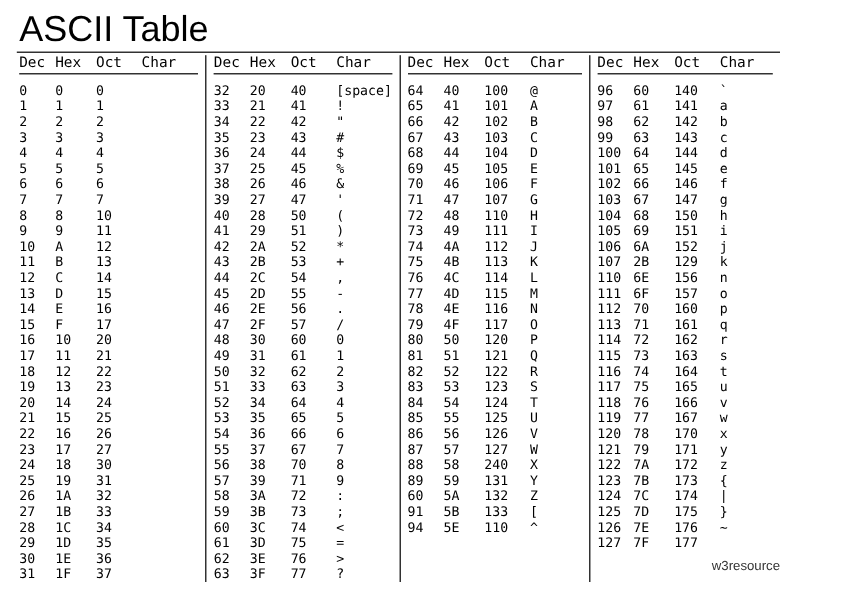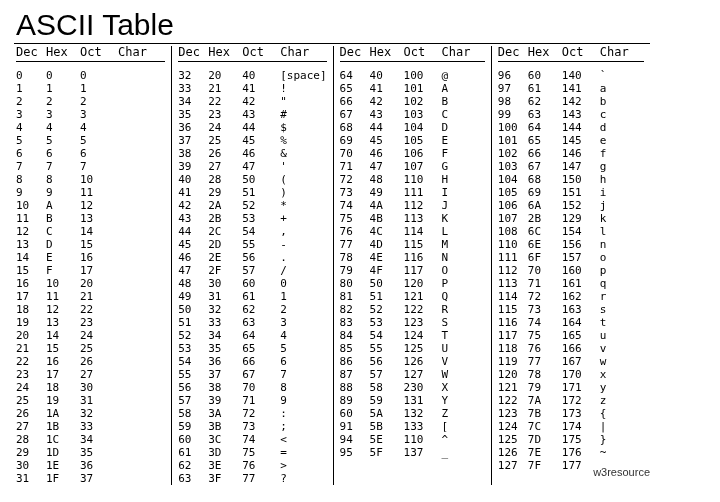--- a/index.html
+++ b/index.html
@@ -576,21 +576,21 @@
         </div>
         <div class="row">
           <span class="c">87</span>
           <span class="c">57</span>
           <span class="c">127</span>
           <span class="c cchar">W</span>
         </div>
         <div class="row">
           <span class="c">88</span>
           <span class="c">58</span>
-          <span class="c">230</span>
+          <span class="c">240</span>
           <span class="c cchar">X</span>
         </div>
         <div class="row">
           <span class="c">89</span>
           <span class="c">59</span>
           <span class="c">131</span>
           <span class="c cchar">Y</span>
         </div>
         <div class="row">
           <span class="c">60</span>
@@ -602,26 +602,20 @@
           <span class="c">91</span>
           <span class="c">5B</span>
           <span class="c">133</span>
           <span class="c cchar">[</span>
         </div>
         <div class="row">
           <span class="c">94</span>
           <span class="c">5E</span>
           <span class="c">110</span>
           <span class="c cchar">^</span>
-        </div>
-        <div class="row">
-          <span class="c">95</span>
-          <span class="c">5F</span>
-          <span class="c">137</span>
-          <span class="c cchar">_</span>
         </div>
       </div>
       <div class="col">
         <div class="hdr">
           <span class="c">Dec</span>
           <span class="c">Hex</span>
           <span class="c">Oct</span>
           <span class="c cchar">Char</span>
         </div>
         <div class="row">
@@ -690,26 +684,20 @@
           <span class="c">152</span>
           <span class="c cchar">j</span>
         </div>
         <div class="row">
           <span class="c">107</span>
           <span class="c">2B</span>
           <span class="c">129</span>
           <span class="c cchar">k</span>
         </div>
         <div class="row">
-          <span class="c">108</span>
-          <span class="c">6C</span>
-          <span class="c">154</span>
-          <span class="c cchar">l</span>
-        </div>
-        <div class="row">
           <span class="c">110</span>
           <span class="c">6E</span>
           <span class="c">156</span>
           <span class="c cchar">n</span>
         </div>
         <div class="row">
           <span class="c">111</span>
           <span class="c">6F</span>
           <span class="c">157</span>
           <span class="c cchar">o</span>

